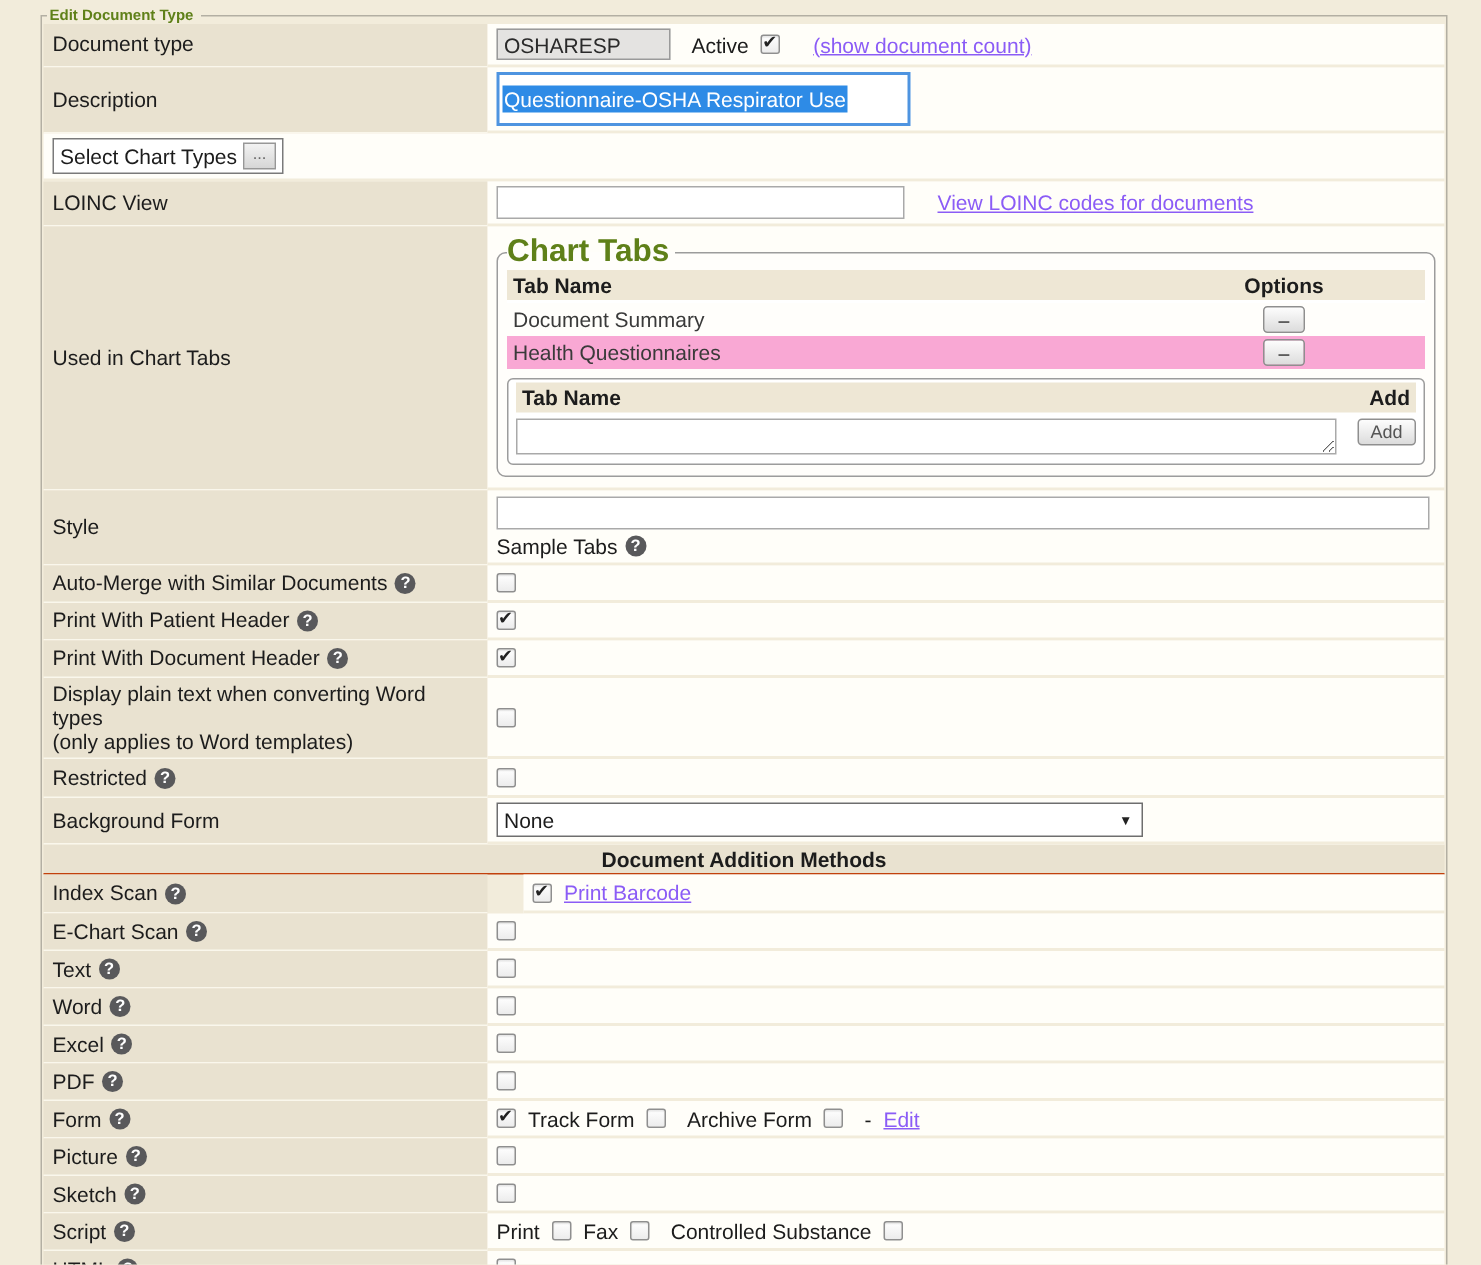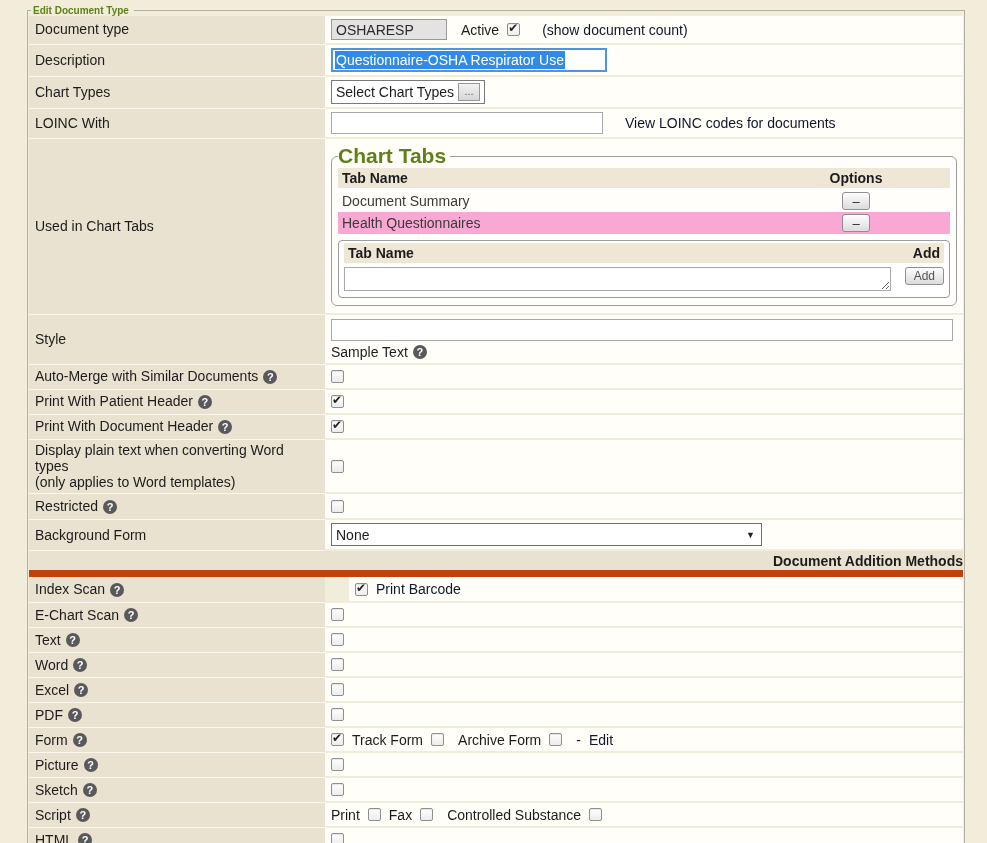--- a/index.html
+++ b/index.html
@@ -3,21 +3,21 @@
 <meta charset="utf-8">
 <style>
   * { box-sizing: border-box; margin: 0; padding: 0; }
   html,body { width: 987px; height: 843px; }
   body {
     background: #f2ecdb;
     font-family: "Liberation Sans", sans-serif;
     font-size: 14px;
     color: #1c1c1c;
   }
-  a { color: #0f172a; cursor: pointer; }
+  a { color: #8b5cf6; text-decoration: underline; cursor: pointer; }
 
   fieldset.outer {
     width: 938px;
     margin: 5px 0 0 27px;
     border: 1px solid #b3afa3;
     padding: 0 1px 1px 1px;
   }
   fieldset.outer > legend {
     font-size: 10px;
     font-weight: bold;
@@ -93,21 +93,21 @@
     color: #2a2a2a;
     height: 21px;
     width: 116px;
     font-family: "Liberation Sans", sans-serif;
     font-size: 14px;
     padding: 1px 4px;
   }
   .fake-input-focused {
     border: 2px solid #4e94e0;
     background: #fff;
-    height: 24px;
+    height: 36px;
     width: 276px;
     display: flex; align-items: center;
     padding: 0 2px;
     cursor: text;
   }
   .fake-input-focused .selected {
     background: #2e8be6;
     color: #fff;
     font-size: 14px;
     padding: 1px 1px;
@@ -211,22 +211,22 @@
     background: #fff;
     display: flex; align-items: center; justify-content: space-between;
     padding: 0 6px 0 4px;
     cursor: pointer;
     font-size: 14px;
   }
   .select-wrap .arrow { font-size: 9px; color: #222; }
 
   .section-header {
     background: #e9e2d0;
-    border-bottom: 7px solid #c2410c;
-    text-align: right;
+    border-bottom: 1px solid #c2410c;
+    text-align: center;
     font-weight: bold;
     padding: 2px 0 1px 0;
   }
 
   .gap8 { display: inline-block; width: 8px; }
   .gap14 { display: inline-block; width: 14px; }
 
   .sample-line { margin-top: 3px; display: flex; align-items: center; }
   .twoline { line-height: 1.15; }
 </style>
@@ -258,34 +258,31 @@
         <span>Description</span>
       </div>
       <div class="vcell">
         <div class="fake-input-focused">
           <span class="selected">Questionnaire-OSHA Respirator Use</span>
         </div>
       </div>
     </div>
 
     <div class="row" style="min-height:31px;">
-      <div class="lcell">
-        <span>Chart Types</span>
-      </div>
       <div class="vcell">
         <div class="combo-box">
           <span>Select Chart Types</span>
           <span class="dots-btn">...</span>
         </div>
       </div>
     </div>
 
     <div class="row" style="min-height:30px;">
       <div class="lcell">
-        <span>LOINC With</span>
+        <span>LOINC View</span>
       </div>
       <div class="vcell">
         <input class="tinput" style="width: 272px;" value="">
         <span style="display:inline-block;width:22px;"></span>
         <a>View LOINC codes for documents</a>
       </div>
     </div>
 
     <div class="row" style="min-height:149px;">
       <div class="lcell">
@@ -320,21 +317,21 @@
       </div>
     </div>
 
     <div class="row" style="min-height:49px;">
       <div class="lcell">
         <span>Style</span>
       </div>
       <div class="vcell block" style="padding-top:4px;">
         <input class="tinput" style="width: 99%;" value="">
         <div class="sample-line">
-          <span>Sample Text</span>
+          <span>Sample Tabs</span>
           <span class="qicon"></span>
         </div>
       </div>
     </div>
 
     <div class="row" style="min-height:25px;">
       <div class="lcell">
         <span>Auto-Merge with Similar Documents</span>
         <span class="qicon"></span>
       </div>

